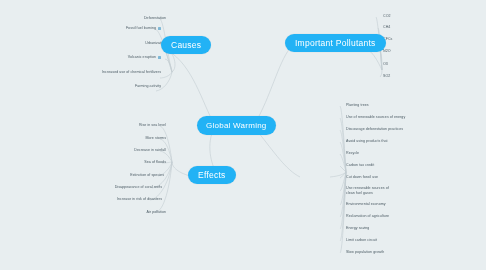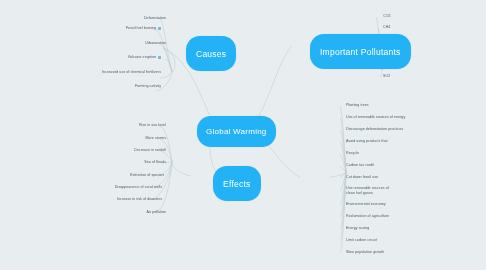--- a/index.html
+++ b/index.html
@@ -17,22 +17,22 @@
     background:#22b2f5;
     color:#ffffff;
     border-radius:14px;
     font-size:8.5px;
     letter-spacing:.25px;
     display:flex;align-items:center;justify-content:center;
     white-space:nowrap;
     box-shadow:0 0 0 .5px rgba(0,0,0,.04);
     z-index:3;
   }
-  .node.center{font-size:8px;padding:6px 9px;height:19px;}
-  .node.branch{height:35px;padding:0 10px;margin-left:25px;}
+  .node.center{font-size:8px;padding:0 9px;height:19px;}
+  .node.branch{height:18px;padding:0 10px;}
   .leaf{
     position:absolute;
     font-size:3.6px;
     color:#4a5a63;
     line-height:1.35;
     white-space:nowrap;
     z-index:2;
     letter-spacing:.05px;
   }
   .leaf.wrap{white-space:normal;width:52px;}

